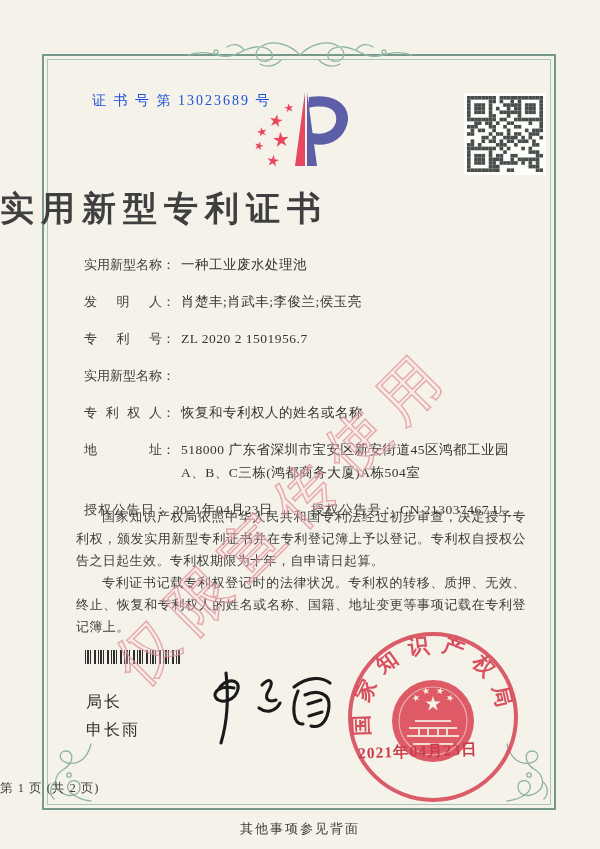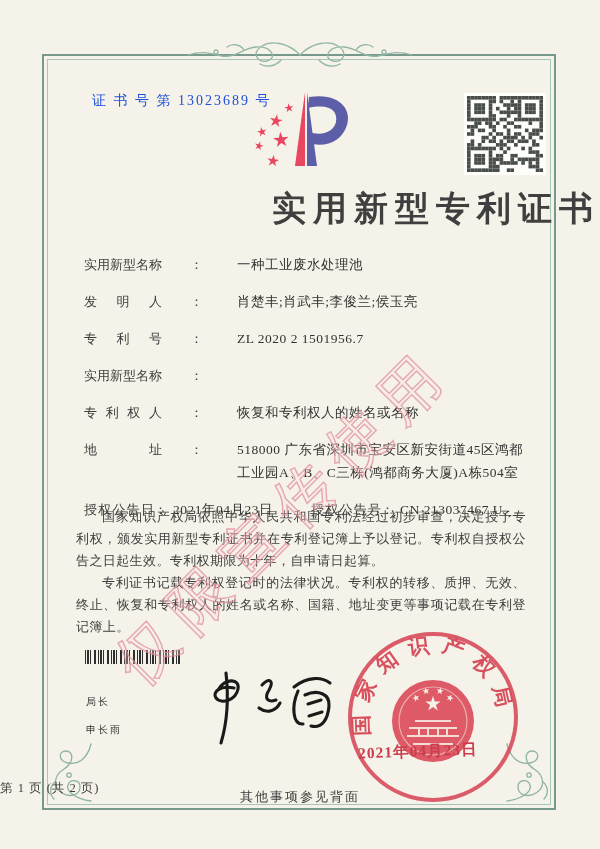--- a/index.html
+++ b/index.html
@@ -25,26 +25,26 @@
     position:absolute;left:64px;top:92px;
     font-size:14px;letter-spacing:2px;color:#1d4ed8;margin-left:28px;
   }
   .logo{position:absolute;left:246px;top:84px;}
   .qr{
     position:absolute;left:464px;top:93px;width:82px;height:82px;
     background:#fdfdf9;padding:3px;box-sizing:border-box;
   }
   .title{
     position:absolute;left:0;top:186px;width:100%;
-    text-align:right;font-size:34px;font-weight:600;
+    text-align:left;font-size:34px;font-weight:600;
     letter-spacing:7px;color:#3f3f3f;
   }
   
   .fields{position:absolute;left:84px;top:253px;width:440px;font-size:13px;}
-  .field-row{display:flex;margin-bottom:14px;line-height:23px;gap:28px;}
+  .field-row{display:flex;margin-bottom:14px;line-height:23px;}
   .field-label{
     flex:none;width:78px;display:inline-block;
     text-align:justify;text-align-last:justify;color:#3c3c3c;letter-spacing:0;
   }
   .field-colon{flex:none;width:14px;color:#3c3c3c;}
   .field-value{font-size:13.5px;letter-spacing:.5px;color:#333;margin-left:5px;max-width:340px;}
   .grant-row{display:flex;margin-top:2px;line-height:23px;}
   .grant-pair{display:flex;}
   .grant-pair + .grant-pair{margin-left:38px;}
   
@@ -58,21 +58,21 @@
   .barcode{
     position:absolute;left:85px;top:650px;width:96px;height:14px;
     background:repeating-linear-gradient(90deg,
       #2e2e2e 0 1px,transparent 1px 2px,
       #2e2e2e 2px 4px,transparent 4px 5px,
       #2e2e2e 5px 6px,transparent 6px 9px,
       #2e2e2e 9px 11px,transparent 11px 13px);
   }
   .officer{
     position:absolute;left:86px;top:688px;
-    font-size:10px;line-height:28px;letter-spacing:2px;color:#2f2f2f;
+    font-size:16px;line-height:28px;letter-spacing:2px;color:#2f2f2f;
     font-family:"Liberation Sans","DejaVu Sans",sans-serif;
   }
   .signature{position:absolute;left:188px;top:666px;}
   
   .seal{position:absolute;left:344px;top:628px;width:178px;height:178px;}
   .seal-date{
     position:absolute;left:358px;top:741px;width:140px;
     font-size:15.5px;font-weight:600;color:#cb3d4c;letter-spacing:1px;
     transform:rotate(-2deg);
   }
@@ -84,21 +84,21 @@
     color:rgba(247,224,227,.30);
     -webkit-text-stroke:1.4px rgba(223,140,152,.72);
     pointer-events:none;z-index:6;
   }
   
   .page-no{
     position:absolute;left:0;top:780px;width:100%;text-align:left;
     font-size:12.5px;letter-spacing:1px;color:#3c3c3c;
   }
   .back-note{
-    position:absolute;left:0;top:788px;width:100%;text-align:center;
+    position:absolute;left:0;top:820px;width:100%;text-align:center;
     font-size:13px;letter-spacing:2px;color:#3c3c3c;
   }
 </style>
 </head>
 <body>
 
 <div class="page">
 
   <div class="frame-outer">
     <div class="frame-inner"></div>

